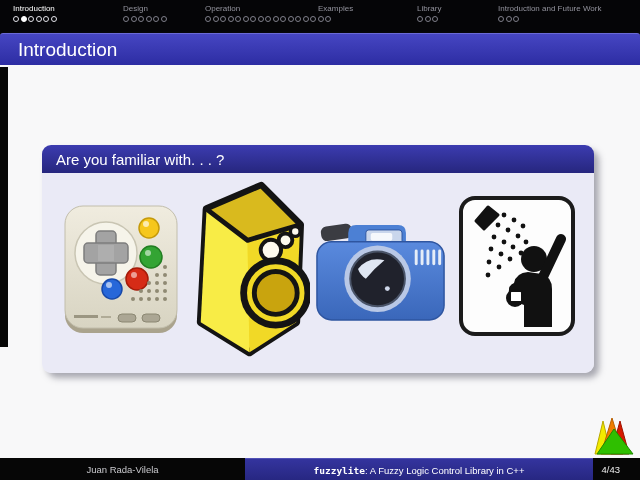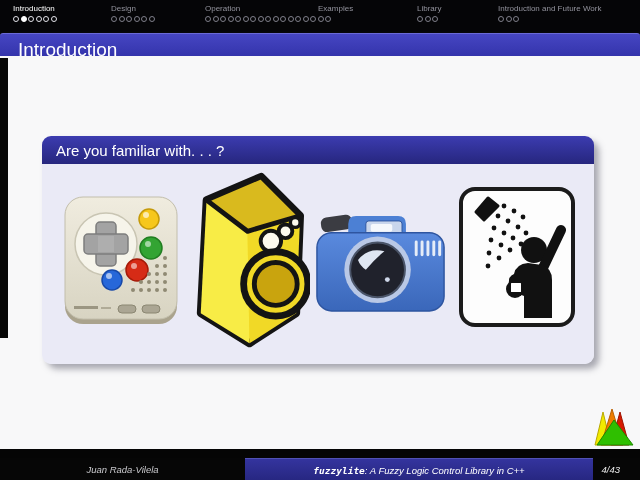--- a/index.html
+++ b/index.html
@@ -19,39 +19,39 @@
 
   
   #titlebar{position:absolute;left:0;top:33px;width:640px;height:32px;
             background:linear-gradient(#4646c2,#2c2ca2);
             border-top:1px solid #6a6ad6;border-radius:3px 3px 0 0;
             box-shadow:0 2px 4px rgba(50,50,90,.4);
             display:flex;align-items:center;}
   #titlebar .title-text{color:#ffffff;font-size:19px;padding-left:18px;}
 
   
-  #slide{position:absolute;left:0;top:56px;width:640px;height:393px;background:#f8f8f9;}
+  #slide{position:absolute;left:0;top:65px;width:640px;height:393px;background:#f8f8f9;}
   #left-strip{position:absolute;left:0;top:2px;width:8px;height:280px;background:#070707;}
 
   
   #block{position:absolute;left:42px;top:80px;width:552px;height:228px;
          border-radius:10px;box-shadow:5px 5px 6px rgba(90,90,105,.5);}
   #block-header{height:28px;background:linear-gradient(#3c3cb0,#26267e);
                 border-radius:9px 9px 0 0;display:flex;align-items:center;}
   #block-header .block-title-text{color:#ffffff;font-size:15px;padding-left:14px;}
   #block-body{position:relative;height:200px;background:#eaeaf6;
               border-radius:0 0 9px 9px;}
   .art{position:absolute;}
   .art svg{display:block;width:100%;height:100%;}
 
   
   #logo{position:absolute;left:592px;top:347px;width:44px;height:44px;}
 
   
-  #footer{position:absolute;left:0;top:458px;width:640px;height:22px;display:flex;font-style:italic;}
+  #footer{position:absolute;left:0;top:458px;width:640px;height:22px;display:flex;}
   .foot-seg{display:flex;align-items:center;justify-content:center;height:100%;}
   #foot-author{width:245px;background:#060606;color:#c9c9cd;font-size:9.5px;}
   #foot-title{flex:1;background:linear-gradient(#34349e,#262680);
               border-top:1px solid #5151b6;color:#ffffff;font-size:9.5px;white-space:nowrap;}
   #foot-title .brand{font-family:"DejaVu Sans Mono","Liberation Mono",monospace;
                      font-weight:bold;font-size:9.5px;}
   #foot-page{width:47px;background:#060606;color:#ededed;font-size:9.5px;
              justify-content:flex-end;padding-right:20px;box-sizing:border-box;}
 </style>
 </head>
@@ -64,21 +64,21 @@
       <div class="nav-label">Introduction</div>
       <div class="nav-dots">
           <span class="dot"></span>
           <span class="dot filled"></span>
           <span class="dot"></span>
           <span class="dot"></span>
           <span class="dot"></span>
           <span class="dot"></span>
         </div>
     </div>
-    <div class="nav-sec" style="left:111px">
+    <div class="nav-sec" style="left:123px">
       <div class="nav-label">Design</div>
       <div class="nav-dots">
           <span class="dot"></span>
           <span class="dot"></span>
           <span class="dot"></span>
           <span class="dot"></span>
           <span class="dot"></span>
           <span class="dot"></span>
         </div>
     </div>

